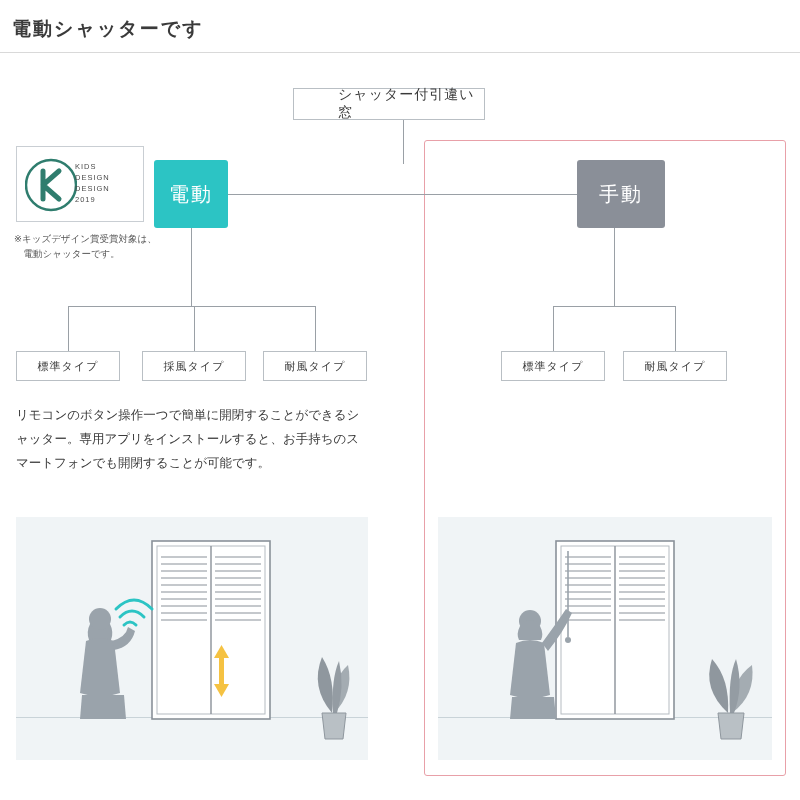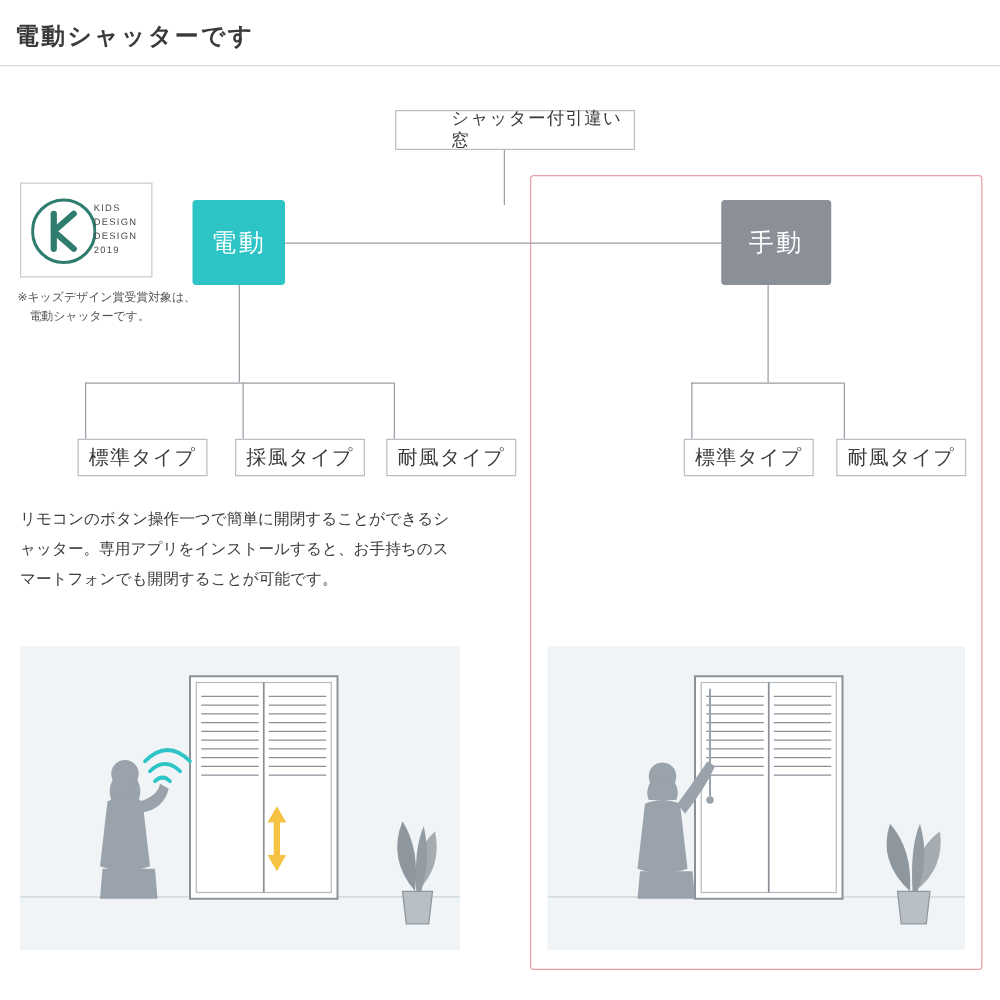--- a/index.html
+++ b/index.html
@@ -37,45 +37,45 @@
 
   
   .node{
     position:absolute;box-sizing:border-box;
     display:flex;align-items:center;justify-content:center;
     font-size:13px;letter-spacing:1px;
     background:#ffffff;border:1px solid #b9bfc4;
     color:#3a3a3a;
   }
   .node.root{
-    left:316px;top:88px;width:192px;height:32px;font-size:14px;padding-left:44px;
+    left:293px;top:88px;width:192px;height:32px;font-size:14px;padding-left:44px;
   }
   .node.tag{
-    height:30px;font-size:16px;margin-left:46px;
+    height:30px;font-size:11px;
   }
   .node.solid{
     border:none;color:#ffffff;font-size:20px;letter-spacing:2px;
     border-radius:3px;
   }
   .node.electric{
     left:154px;top:160px;width:74px;height:68px;background:#2cc4c4;
   }
   .node.manual{
     left:577px;top:160px;width:88px;height:68px;background:#8a8f98;
   }
 
   .node.t1{left:16px;top:351px;width:104px;}
   .node.t2{left:142px;top:351px;width:104px;}
   .node.t3{left:263px;top:351px;width:104px;}
   .node.t4{left:501px;top:351px;width:104px;}
   .node.t5{left:623px;top:351px;width:104px;}
 
   
   .award{
-    position:absolute;left:16px;top:146px;width:106px;height:76px;
+    position:absolute;left:16px;top:146px;width:128px;height:76px;
     border:1px solid #c9ced3;background:#ffffff;box-sizing:border-box;
   }
   .award .k{
     position:absolute;left:8px;top:10px;width:52px;height:56px;
   }
   .award .k svg{display:block;}
   .award .lines{
     position:absolute;left:58px;top:14px;width:54px;
     font-size:7.5px;line-height:11px;letter-spacing:1px;color:#4a4a4a;
     text-align:left;

